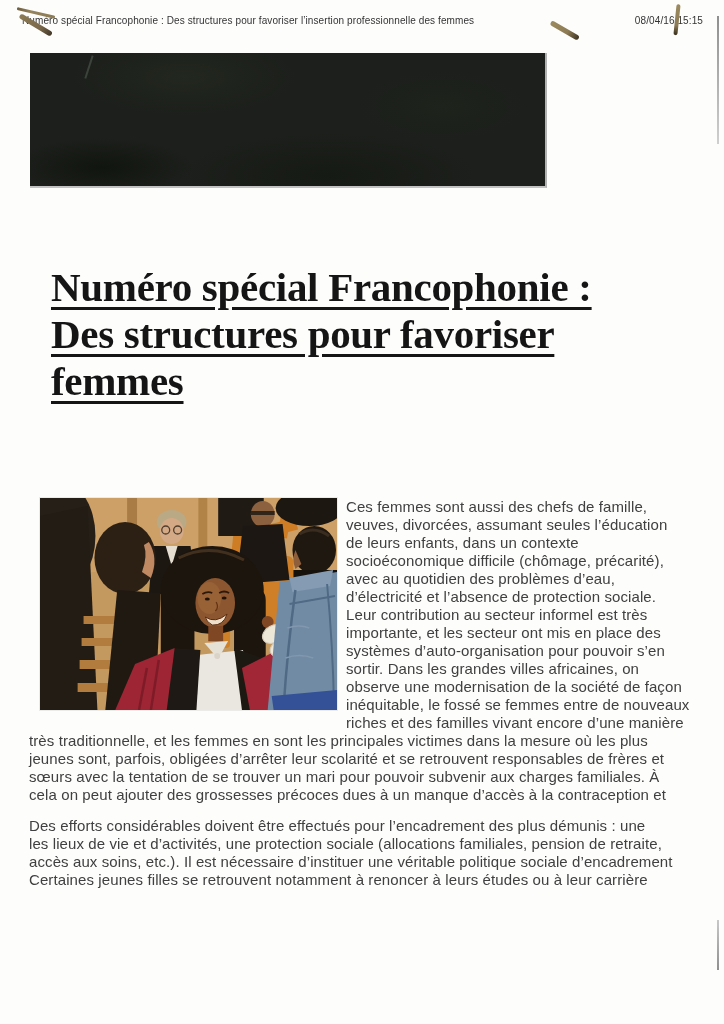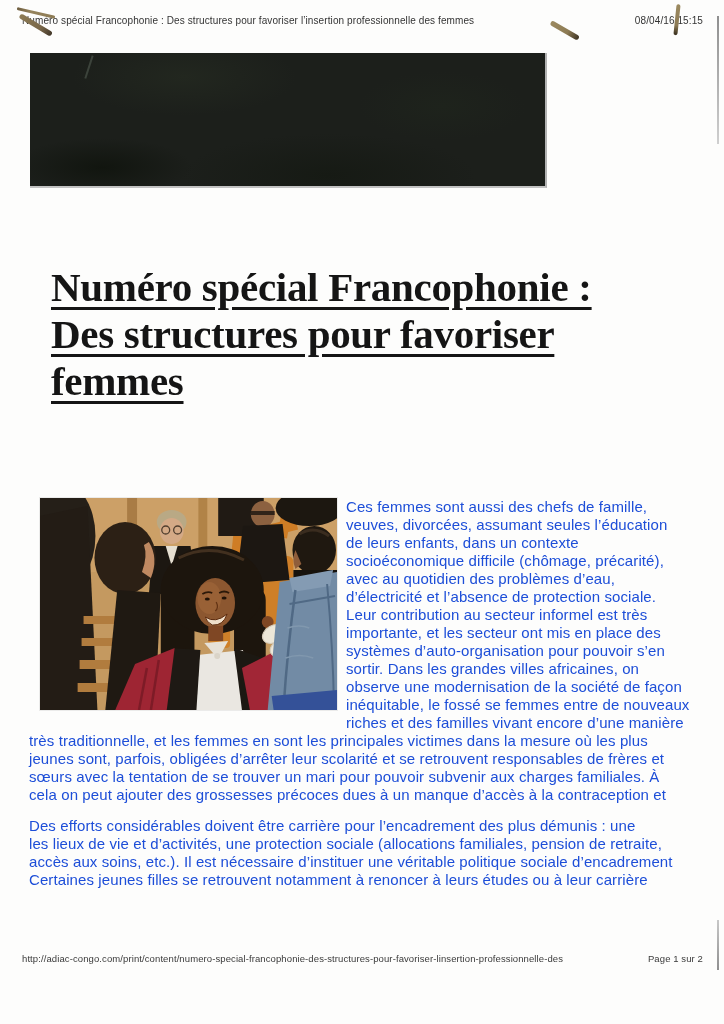--- a/index.html
+++ b/index.html
@@ -54,21 +54,21 @@
   .headline{position:absolute;left:51px;top:264px;width:660px;}
   .h1line{
     font-family:"Liberation Serif",serif;font-weight:bold;
     font-size:41px;line-height:47px;color:#151515;letter-spacing:-.3px;
     text-decoration:underline;text-decoration-thickness:3px;text-underline-offset:6px;
     white-space:nowrap;
   }
   
   .body-copy{
     position:absolute;left:29px;top:498px;width:691px;
-    font-size:15px;line-height:18px;color:#1d4ed8;letter-spacing:.1px;
+    font-size:15px;line-height:18px;color:#404040;letter-spacing:.1px;
   }
   .photo-wrap{
     float:left;width:297px;height:212px;margin:0 9px 7px 11px;
     box-shadow:0 0 0 1px rgba(0,0,0,.07);
   }
   .photo-wrap svg{display:block;width:100%;height:100%;}
   .line{white-space:nowrap;}
   .para2{margin-top:13px;}
 </style>
 </head>
@@ -204,25 +204,21 @@
       <div class="line">sortir. Dans les grandes villes africaines, on</div>
       <div class="line">observe une modernisation de la société de façon</div>
       <div class="line">inéquitable, le fossé se femmes entre de nouveaux</div>
       <div class="line">riches et des familles vivant encore d’une manière</div>
       <div class="line">très traditionnelle, et les femmes en sont les principales victimes dans la mesure où les plus</div>
       <div class="line">jeunes sont, parfois, obligées d’arrêter leur scolarité et se retrouvent responsables de frères et</div>
       <div class="line">sœurs avec la tentation de se trouver un mari pour pouvoir subvenir aux charges familiales. À</div>
       <div class="line">cela on peut ajouter des grossesses précoces dues à un manque d’accès à la contraception et</div>
     </div>
     <div class="para para2">
-      <div class="line">Des efforts considérables doivent être carrière pour l’encadrement des plus démunis : une</div>
+      <div class="line">Des efforts considérables doivent être effectués pour l’encadrement des plus démunis : une</div>
       <div class="line">les lieux de vie et d’activités, une protection sociale (allocations familiales, pension de retraite,</div>
       <div class="line">accès aux soins, etc.). Il est nécessaire d’instituer une véritable politique sociale d’encadrement</div>
       <div class="line">Certaines jeunes filles se retrouvent notamment à renoncer à leurs études ou à leur carrière</div>
     </div>
   </div>
 
-  <div class="print-footer">
-    <span>http://adiac-congo.com/print/content/numero-special-francophonie-des-structures-pour-favoriser-linsertion-professionnelle-des</span>
-    <span>Page 1 sur 2</span>
-  </div>
 
 </div>
 
 </body></html>

